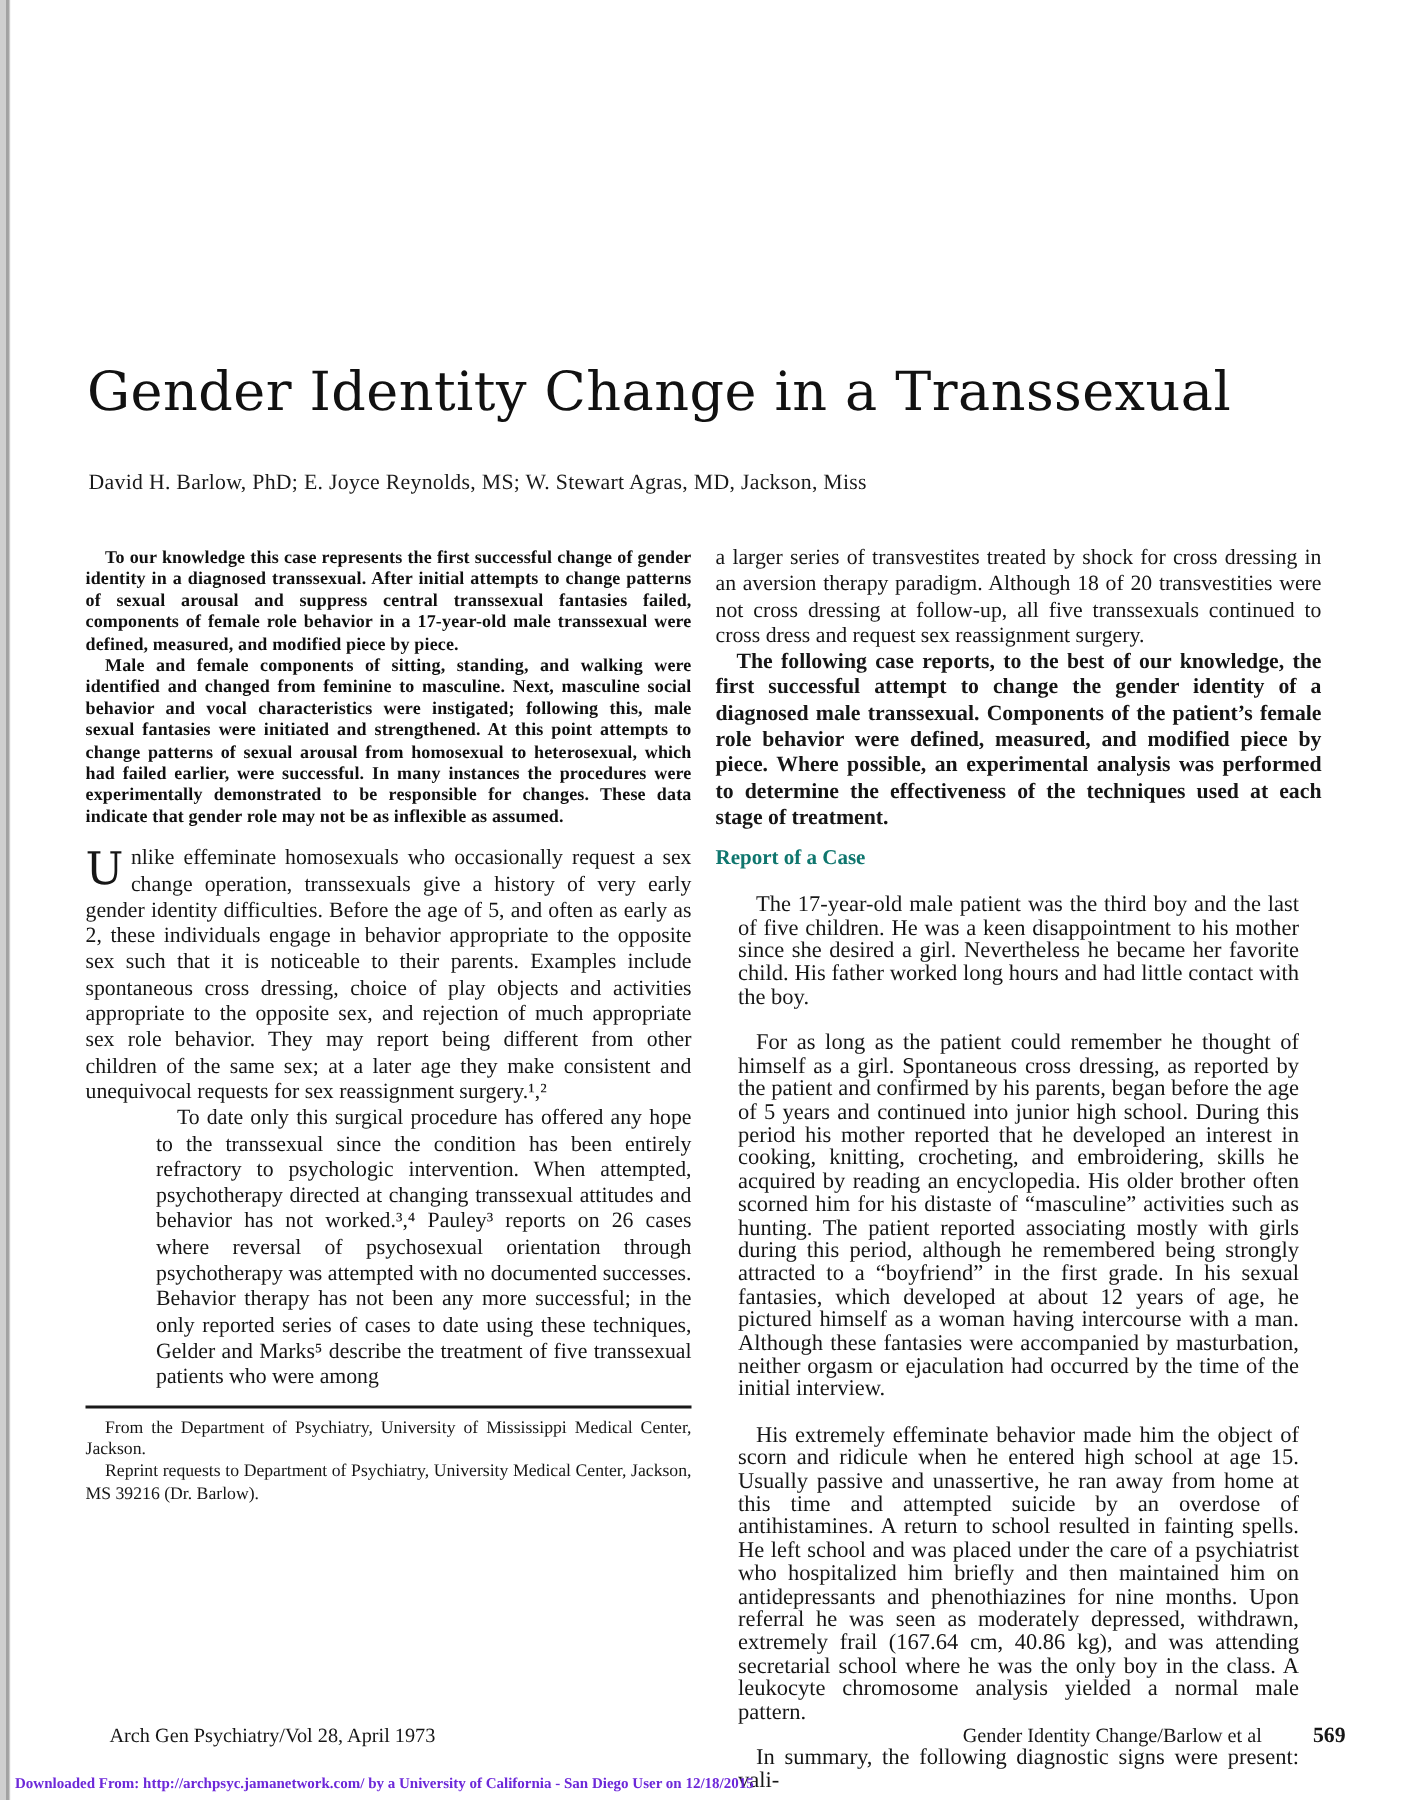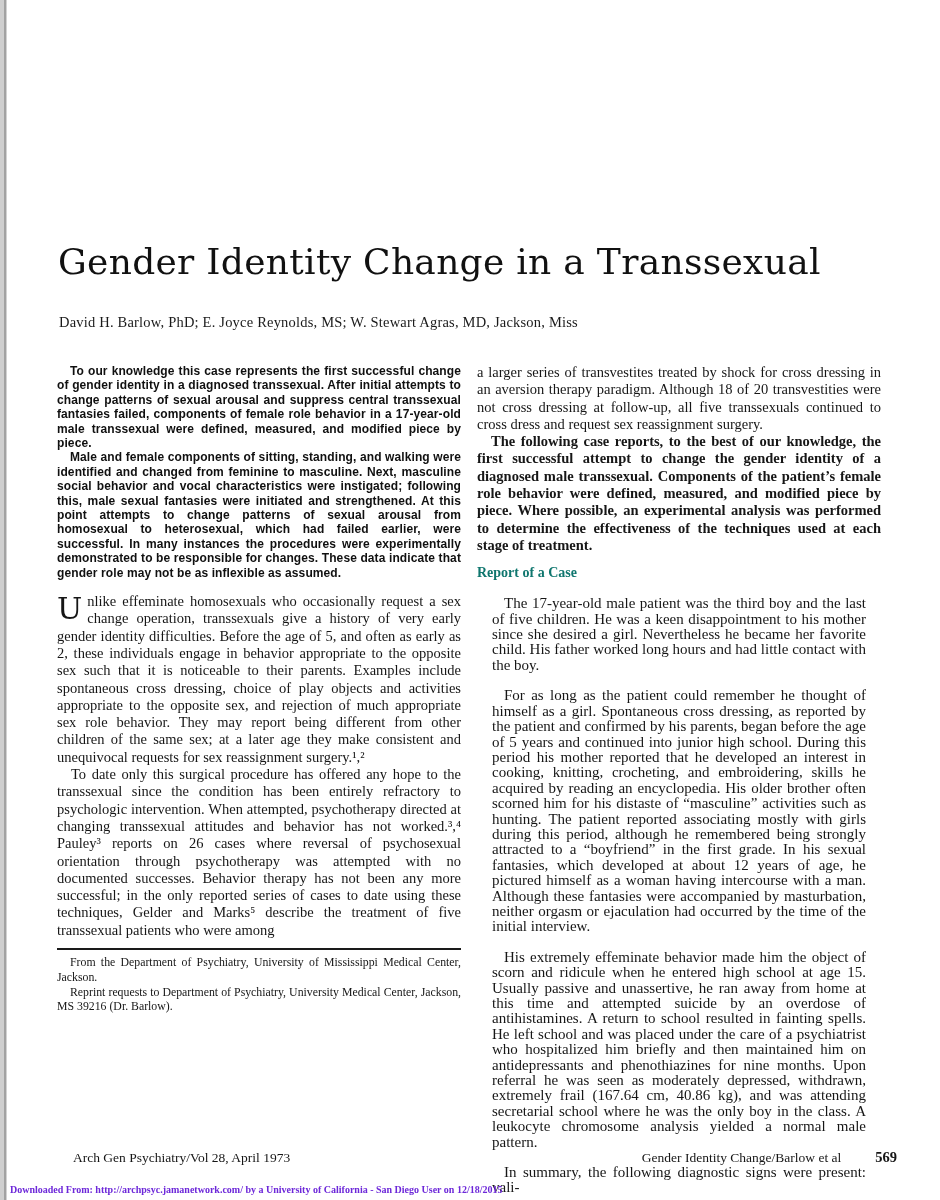--- a/index.html
+++ b/index.html
@@ -25,29 +25,29 @@
     position: absolute; top: 314px; left: 59px;
     font-size: 14.5px; letter-spacing: 0.2px; color: #1a1a1a;
   }
   .columns {
     position: absolute; top: 364px; left: 57px; width: 824px;
     display: flex; gap: 16px;
   }
   .col { width: 404px; }
 
   .abstract {
-    font-family: Liberation Sans, sans-serif;
+    font-family: Liberation Serif, serif;
     font-weight: 700; font-size: 12px; line-height: 14.4px;
     text-align: justify; letter-spacing: 0.1px; color: #101010;
   }
   .abstract p { margin: 0; text-indent: 13px; }
 
   .intro { margin-top: 13px; font-size: 14.5px; line-height: 17.3px; text-align: justify; }
   .intro p { margin: 0; }
-  .intro p.indent { text-indent: 14px; }
+  .intro p.indent { text-indent: 14px; margin-left: 47px; }
   .dropcap {
     float: left;
     font-family: "DejaVu Serif", serif;
     font-size: 30px; line-height: 27px;
     padding: 2px 5px 0 0;
   }
 
   .footnote-rule { margin-top: 9px; border-top: 2px solid #1a1a1a; width: 100%; }
   .footnote { margin-top: 5px; font-size: 11.8px; line-height: 14.8px; text-align: justify; }
   .footnote p { margin: 0; text-indent: 13px; }

